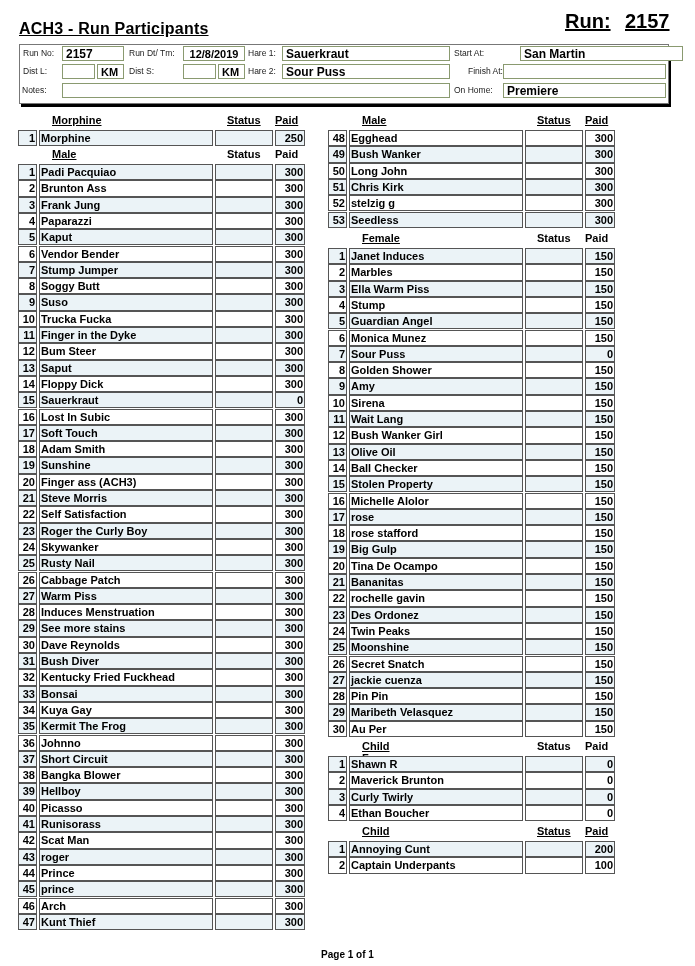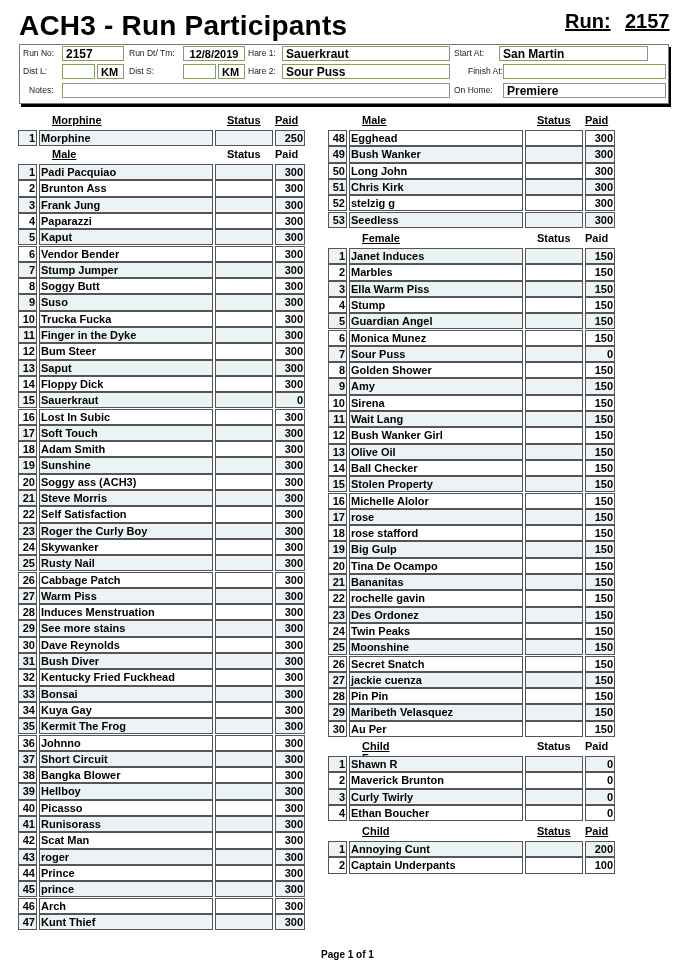--- a/index.html
+++ b/index.html
@@ -1,19 +1,19 @@
 <!DOCTYPE html>
 <html><head>
 <meta charset="utf-8">
 <style>
   html, body { margin: 0; padding: 0; background: #ffffff; }
   body { width: 695px; height: 966px; position: relative; overflow: hidden;
          font-family: "Liberation Sans", sans-serif; color: #000; }
-  .title { position: absolute; left: 19px; top: 10px; font-size: 28px; font-weight: bold;
-           letter-spacing: 0.2px; }
+  .title { position: absolute; left: 19px; top: 20px; font-size: 16px; font-weight: bold;
+           text-decoration: underline; letter-spacing: 0.2px; }
   .run-label { position: absolute; left: 565px; top: 10px; font-size: 20px; font-weight: bold; text-decoration: underline; }
   .run-num { position: absolute; left: 625px; top: 10px; font-size: 20px; font-weight: bold; text-decoration: underline; }
 
   .info { position: absolute; left: 19px; top: 44px; width: 648px; height: 58px;
           border: 1px solid #777; box-shadow: 2px 3px 0 #000; background: #fff; }
   .lbl { position: absolute; font-size: 8.5px; color: #222; text-align: center; }
   .box { position: absolute; border: 1px solid #8a9a70; height: 15px; font-size: 12px;
          font-weight: bold; line-height: 15px; padding-left: 3px; box-sizing: border-box; background:#fff; }
   .box.small { font-size: 11px; }
   .box.km { text-align: right; padding-right: 16px; font-size: 11px; }
@@ -45,34 +45,34 @@
 <div class="run-num">2157</div>
 
 <div class="info">
   <span class="lbl" style="left:3px;top:3px">Run No:</span>
   <div class="box" style="left:42px;top:1px;width:62px">2157</div>
   <span class="lbl" style="left:109px;top:3px">Run Dt/ Tm:</span>
   <div class="box small" style="left:163px;top:1px;width:62px;text-align:center;padding-left:0">12/8/2019</div>
   <span class="lbl" style="left:228px;top:3px">Hare 1:</span>
   <div class="box" style="left:262px;top:1px;width:168px">Sauerkraut</div>
   <span class="lbl" style="left:434px;top:3px">Start At:</span>
-  <div class="box" style="left:479px;top:1px;width:149px">San Martin</div>
+  <div class="box" style="left:500px;top:1px;width:163px">San Martin</div>
 
   <span class="lbl" style="left:3px;top:21px">Dist L:</span>
   <div class="box" style="left:42px;top:19px;width:33px"></div>
   <div class="box km" style="left:77px;top:19px;width:27px">KM</div>
   <span class="lbl" style="left:109px;top:21px">Dist S:</span>
   <div class="box" style="left:163px;top:19px;width:33px"></div>
   <div class="box km" style="left:198px;top:19px;width:27px">KM</div>
   <span class="lbl" style="left:228px;top:21px">Hare 2:</span>
   <div class="box" style="left:262px;top:19px;width:168px">Sour Puss</div>
   <span class="lbl" style="left:448px;top:21px">Finish At:</span>
   <div class="box" style="left:483px;top:19px;width:163px"></div>
 
-  <span class="lbl" style="left:9px;top:40px">Notes:</span>
+  <span class="lbl" style="left:2px;top:40px">Notes:</span>
   <div class="box" style="left:42px;top:38px;width:388px"></div>
   <span class="lbl" style="left:434px;top:40px">On Home:</span>
   <div class="box" style="left:483px;top:38px;width:163px">Premiere</div>
 </div>
 
 <div id="sections">
     <div class="sec-head ul" style="left: 18px; top: 113px;">
       <span class="name">Morphine</span>
       <span class="status">Status</span>
       <span class="paid">Paid</span>
@@ -197,21 +197,21 @@
       <div class="c pd">300</div>
     </div>
     <div class="row alt" style="left: 18px; top: 457.4px;">
       <div class="c num">19</div>
       <div class="c nm">Sunshine</div>
       <div class="c st"></div>
       <div class="c pd">300</div>
     </div>
     <div class="row plain" style="left: 18px; top: 473.7px;">
       <div class="c num">20</div>
-      <div class="c nm">Soggy ass (ACH3)</div>
+      <div class="c nm">Finger ass (ACH3)</div>
       <div class="c st"></div>
       <div class="c pd">300</div>
     </div>
     <div class="row alt" style="left: 18px; top: 490px;">
       <div class="c num">21</div>
       <div class="c nm">Steve Morris</div>
       <div class="c st"></div>
       <div class="c pd">300</div>
     </div>
     <div class="row plain" style="left: 18px; top: 506.3px;">

